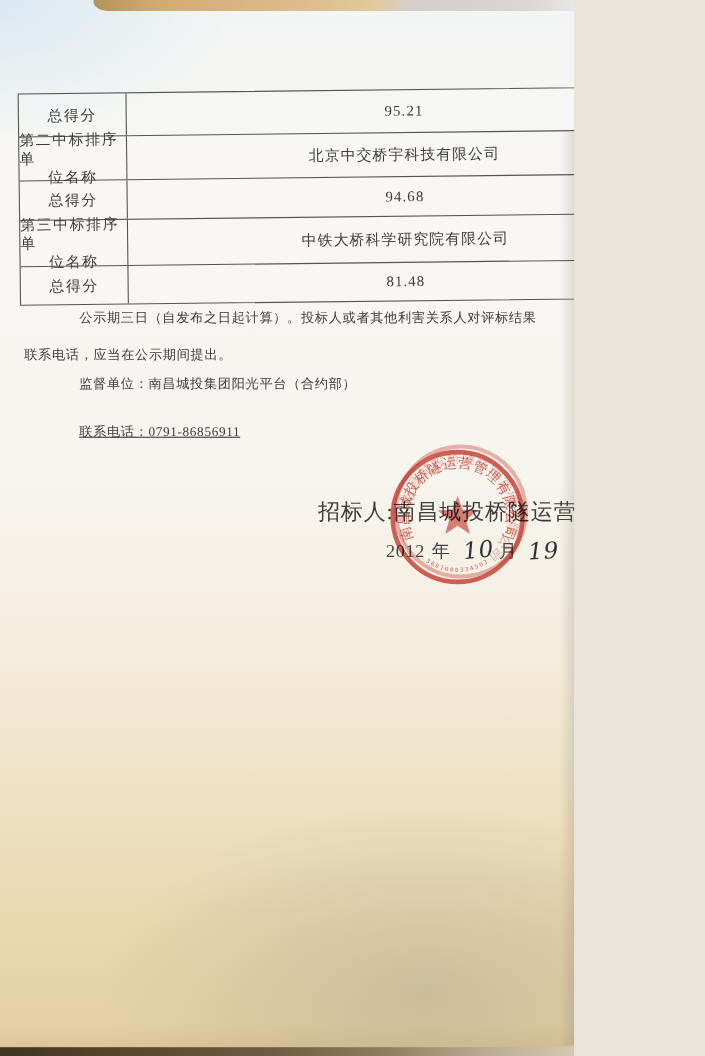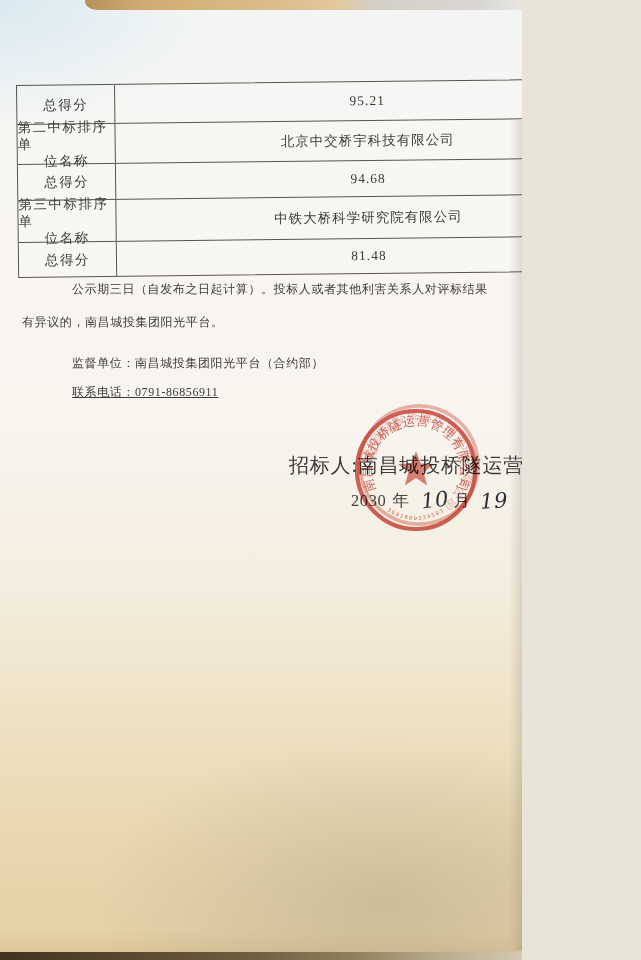--- a/index.html
+++ b/index.html
@@ -37,21 +37,21 @@
       line-height:17px;color:#3c3c3a;}
   .tvalue{flex:1;display:flex;justify-content:center;align-items:center;
       font-size:13.5px;letter-spacing:1px;color:#3c3c3a;}
   .h38{height:38px}.h39{height:39px}.h35{height:35px}.h41{height:41px}.h34{height:34px}
 
   
   .textline{position:absolute;white-space:nowrap;z-index:2;font-size:12px;
       letter-spacing:.6px;color:#3b3b3b;}
   .notice1{left:72px;top:281px;}
   .notice2{left:22px;top:314px;}
-  .supervisor{left:72px;top:355px;text-align:right;}
+  .supervisor{left:72px;top:341px;text-align:right;}
   .phone{left:72px;top:384px;text-decoration:underline;}
   .tenderer{left:277px;top:452px;font-size:20px;letter-spacing:.8px;z-index:2;margin-left:12px;}
   .dateline{left:351px;top:487px;font-size:16.5px;z-index:2;color:#42423f;}
   .dateline span{display:inline-block;}
   .d-gap1{margin-left:6px;} .d-gap2{margin-left:11px;} .d-gap3{margin-left:5px;}
   .d-gap4{margin-left:9px;} .d-gap5{margin-left:16px;}
   .hand{font-family:"DejaVu Serif",serif;font-style:italic;font-size:21px;
       color:#2d3038;transform:rotate(-6deg) translateY(1px);}
   .hand.day{transform:rotate(-3deg) translateY(2px);}
 
@@ -96,27 +96,27 @@
     </div>
     <div class="trow h34">
       <div class="tlabel">
         <span>总得分</span>
       </div>
       <div class="tvalue">81.48</div>
     </div>
   </div>
 
   <div class="textline notice1">公示期三日（自发布之日起计算）。投标人或者其他利害关系人对评标结果</div>
-  <div class="textline notice2">有异议的，南昌城投集团阳光平台。</div>
+  <div class="textline notice2">联系电话，应当在公示期间提出。</div>
   <div class="textline supervisor">监督单位：南昌城投集团阳光平台（合约部）</div>
   <div class="textline phone">联系电话：0791-86856911</div>
 
   <div class="textline tenderer">招标人:南昌城投桥隧运营管理有限公司</div>
   <div class="textline dateline">
-    <span>2030</span><span class="d-gap1">年</span><span class="hand d-gap2">10</span><span class="d-gap3">月</span><span class="hand day d-gap4">19</span><span class="d-gap5">日</span>
+    <span>2012</span><span class="d-gap1">年</span><span class="hand d-gap2">10</span><span class="d-gap3">月</span><span class="hand day d-gap4">19</span><span class="d-gap5">日</span>
   </div>
 
   <svg class="seal-svg main-seal" width="160" height="160" viewBox="0 0 160 160">
     <defs>
       <path id="arcTop" d="M 35.7,93.4 A 45,45 0 1 1 120.3,93.4" fill="none"></path>
       <path id="arcBottom" d="M 45.9,116.3 A 50,50 0 0 0 110.1,116.3" fill="none"></path>
     </defs>
 
     <g opacity="0.38" transform="translate(3,-5) rotate(34 78 78)">
       <circle cx="78" cy="78" r="59" fill="none" stroke="#cc4338" stroke-width="3.6"></circle>

